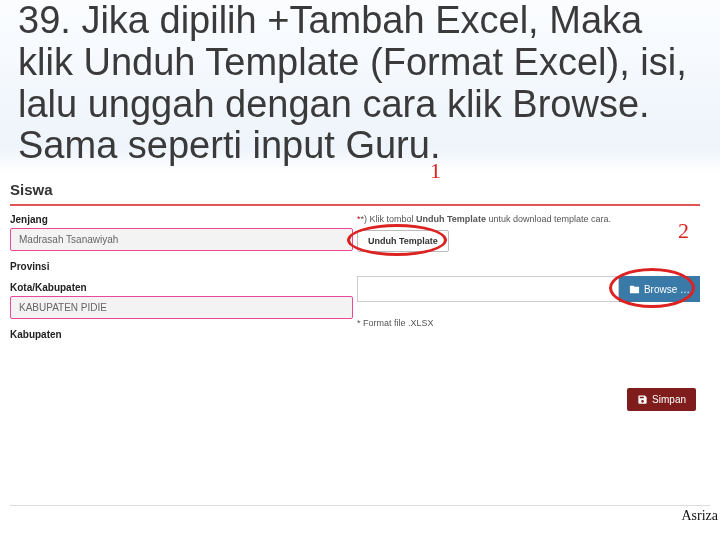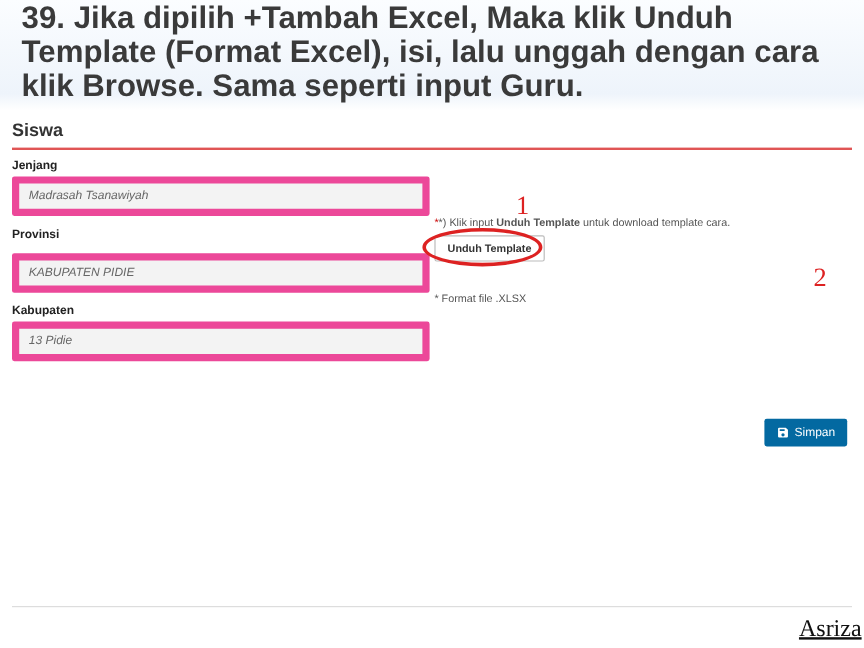--- a/index.html
+++ b/index.html
@@ -5,66 +5,64 @@
   * { box-sizing: border-box; margin: 0; padding: 0; }
   body {
     width: 720px;
     height: 540px;
     font-family: "Segoe UI", Arial, sans-serif;
     background: #fff;
     position: relative;
     overflow: hidden;
   }
   .slide-title {
-    font-size: 26px;
+    font-size: 38px;
     line-height: 1.1;
     color: #3a3a3a;
-    font-weight: 700;
+    font-weight: 400;
     padding: 0 22px 6px 18px;
     background: linear-gradient(#fbfdff, #eef4fb 85%, #fff);
   }
   .app {
-    padding: 8px 10px 0 10px;
+    padding: 8px 20px 0 10px;
     font-size: 10px;
   }
   .app h2 {
     font-size: 15px;
     font-weight: 600;
     color: #333;
     margin-bottom: 6px;
   }
   .hr {
     height: 2px;
     background: #e05555;
     margin-bottom: 8px;
   }
   .cols {
     display: flex;
     gap: 4px;
-    align-items: center;
   }
   .col { flex: 1; }
   .field {
     margin-bottom: 10px;
   }
   .flabel {
     font-size: 10px;
     font-weight: 700;
     color: #222;
     margin-bottom: 3px;
   }
   .finput {
     width: 100%;
-    border: 6px solid #ec4899;
+    border: 1px solid #ec4899;
     background: #f3f3f3;
     color: #666;
     padding: 5px 8px;
     font-size: 10px;
     border-radius: 2px;
-    font-style: italic;
   }
   .helper {
     font-size: 9px;
     color: #555;
     margin-bottom: 6px;
   }
   .helper .star { color: #c00; }
   .unduh-wrap {
     position: relative;
     display: inline-block;
@@ -123,21 +121,21 @@
     color: #555;
     margin-top: 16px;
   }
   .save-row {
     display: flex;
     justify-content: flex-end;
     margin-top: 38px;
     padding-right: 4px;
   }
   .save-btn {
-    background: #0369a1;
+    background: #7f1d1d;
     color: #fff;
     border: none;
     padding: 6px 10px;
     font-size: 10px;
     border-radius: 2px;
     display: flex;
     align-items: center;
     gap: 4px;
     cursor: pointer;
   }
@@ -145,25 +143,24 @@
     position: absolute;
     color: #d22;
     font-size: 22px;
     font-family: "Times New Roman", serif;
   }
   .c1 { left: 430px; top: 158px; }
   .c2 { left: 678px; top: 218px; }
   .footer-name {
     position: absolute;
     right: 2px;
-    bottom: 4px;
+    bottom: 16px;
     font-family: "Times New Roman", serif;
-    font-size: 20px;
+    font-size: 14px;
     color: #111;
-    text-decoration: underline;
   }
   .divider {
     position: absolute;
     left: 10px; right: 10px;
     bottom: 34px;
     height: 1px;
     background: #ddd;
   }
   svg.ico { width: 11px; height: 11px; fill: #fff; }
 </style>
@@ -182,42 +179,52 @@
       <div class="field">
         <div class="flabel">Jenjang</div>
         <input class="finput" readonly="" value="Madrasah Tsanawiyah" style="">
       </div>
 
       <div class="field">
         <div class="flabel">Provinsi</div>
       </div>
 
       <div class="field">
+        <div class="flabel">Kota/Kabupaten</div>
         <input class="finput" readonly="" value="KABUPATEN PIDIE" style="">
       </div>
 
       <div class="field">
         <div class="flabel">Kabupaten</div>
-        <input class="finput" readonly="" value="13 Pidie" style="">
       </div>
 
     </div>
 
     <div class="col">
 
       <div class="helper">
-        <span class="star">*</span><span>*) Klik input </span><b>Unduh Template</b><span> untuk download template cara.</span>
+        <span class="star">*</span><span>*) Klik tombol </span><b>Unduh Template</b><span> untuk download template cara.</span>
       </div>
 
       <div class="unduh-wrap">
         <button class="btn-unduh">Unduh Template</button>
         <div class="ring ring1"></div>
       </div>
 
       <div class="field" style="margin-top:14px;">
+        <div class="browse-row">
+          <div class="browse-path"></div>
+          <button class="browse-btn">
+            <svg class="ico" viewBox="0 0 24 24">
+                <path d="M10 4H2v16h20V6H12l-2-2z"></path>
+              </svg>
+            <span>Browse …</span>
+            <div class="ring ring2"></div>
+          </button>
+        </div>
         <div class="format-note">* Format file .XLSX</div>
       </div>
 
     </div>
   </div>
 
   <div class="save-row">
     <button class="save-btn">
       <svg class="ico" viewBox="0 0 24 24">
           <path d="M17 3H5a2 2 0 0 0-2 2v14a2 2 0 0 0 2 2h14a2 2 0 0 0 2-2V7l-4-4zM12 19a3 3 0 1 1 0-6 3 3 0 0 1 0 6zm3-10H6V6h9v3z"></path>

